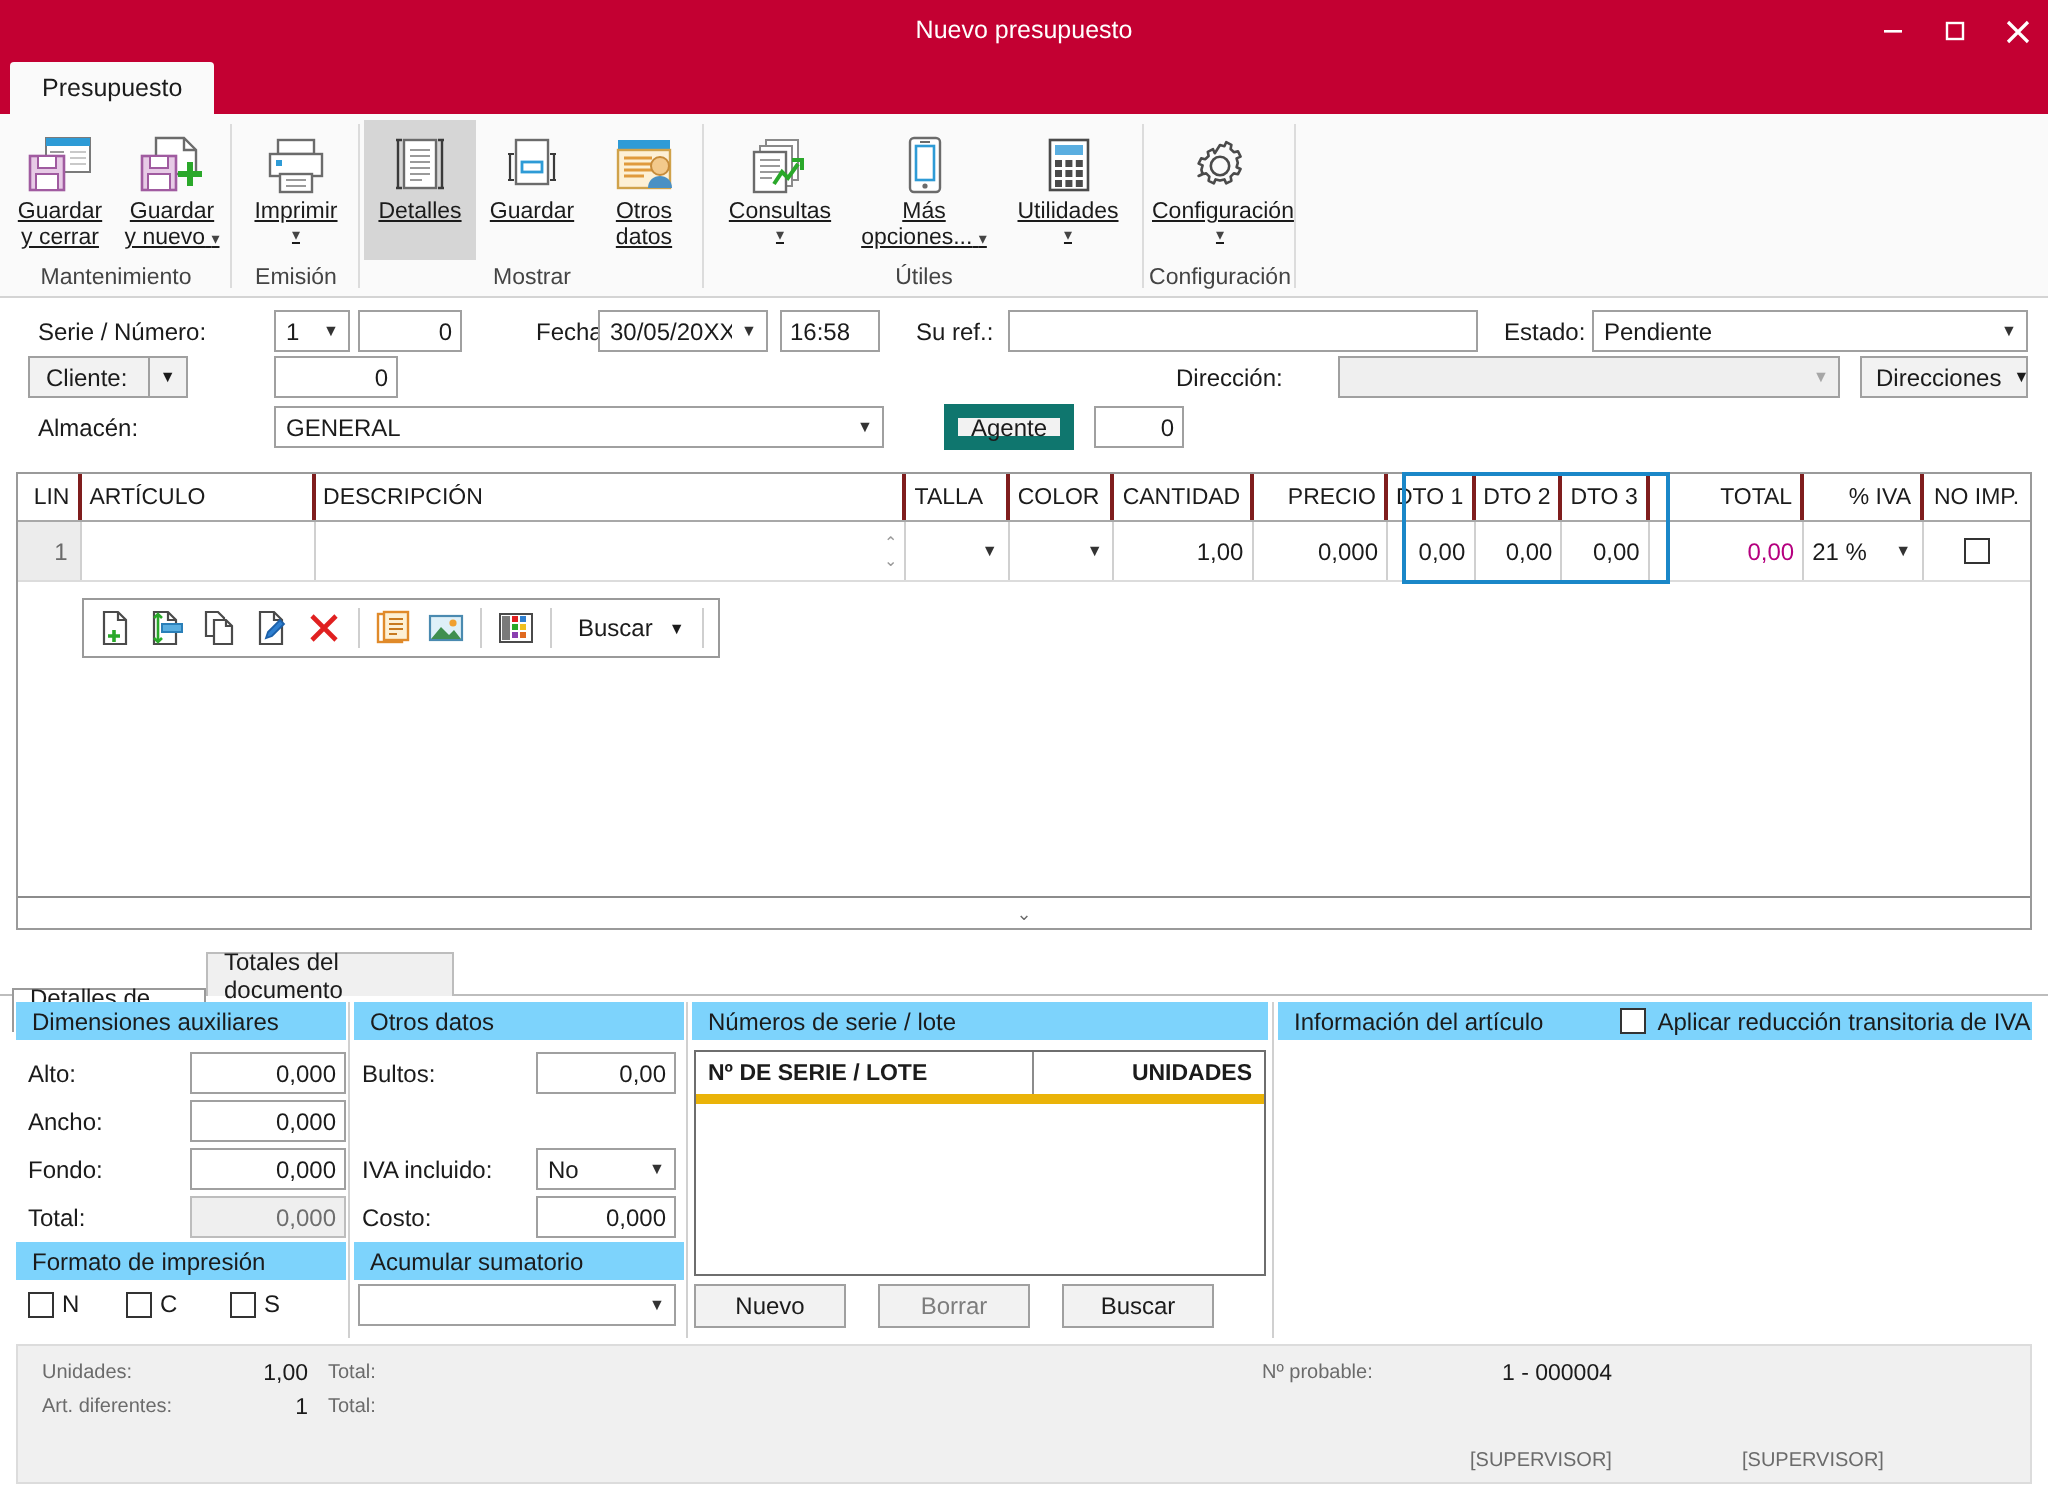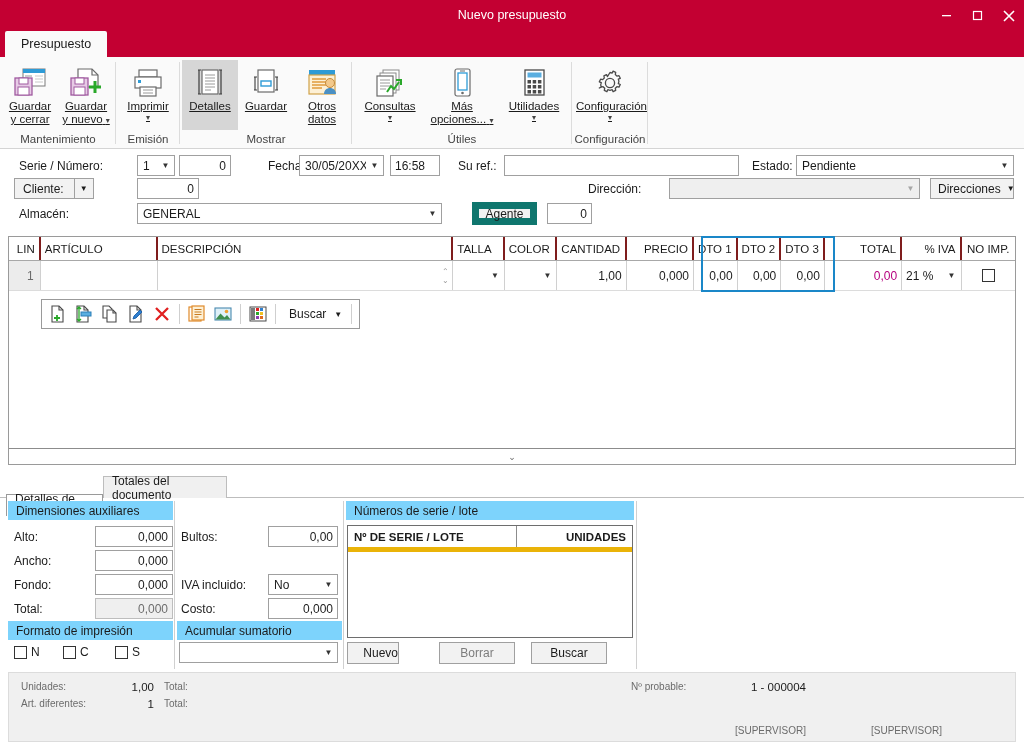--- a/index.html
+++ b/index.html
@@ -636,20 +636,23 @@
     <span class="chk"></span>
     <span style="font-size:12px">C</span>
   </div>
   <div style="position:absolute; left:115px; top:645px; display:flex; align-items:center; gap:4px;">
     <span class="chk"></span>
     <span style="font-size:12px">S</span>
   </div>
 
   <div class="vsep" style="left:174px; top:501px; height:168px;"></div>
 
+  <div class="sect-title" style="left:177px; top:501px; width:165px;">
+    <span>Otros datos</span>
+  </div>
   <span class="lab" style="left:181px; top:530px;">Bultos:</span>
   <div class="fld num" style="left:268px; top:526px; width:70px;">
     <span>0,00</span>
   </div>
   <span class="lab" style="left:181px; top:578px;">IVA incluido:</span>
   <div class="combo" style="left:268px; top:574px; width:70px;">
     <span class="cval">No</span>
     <span class="arrow">▼</span>
   </div>
   <span class="lab" style="left:181px; top:602px;">Costo:</span>
@@ -669,32 +672,37 @@
 
   <div class="sect-title" style="left:346px; top:501px; width:288px;">
     <span>Números de serie / lote</span>
   </div>
   <div class="serialbox" style="left:347px; top:525px; width:286px; height:113px;">
     <div class="sb-head">
       <div class="sb-h" style="width:170px; border-right:1px solid #8c8c8c;">Nº DE SERIE / LOTE</div>
       <div class="sb-h" style="width:115px; justify-content:flex-end;">UNIDADES</div>
     </div>
   </div>
-  <div class="pbtn" style="left:347px; top:642px; width:52px;justify-content:flex-end;">
+  <div class="pbtn" style="left:347px; top:642px; width:76px;">
     <span>Nuevo</span>
   </div>
   <div class="pbtn dim" style="left:439px; top:642px; width:76px;">
     <span>Borrar</span>
   </div>
   <div class="pbtn" style="left:531px; top:642px; width:76px;">
     <span>Buscar</span>
   </div>
 
   <div class="vsep" style="left:636px; top:501px; height:168px;"></div>
 
+  <div class="sect-title" style="left:639px; top:501px; width:377px;">
+    <span>Información del artículo</span>
+    <span class="chk" style="margin-left:38px;"></span>
+    <span style="margin-left:6px;">Aplicar reducción transitoria de IVA</span>
+  </div>
 
   <div class="statusbar">
     <span class="st-lab" style="left:12px; top:8px;">Unidades:</span>
     <span class="st-val r" style="left:90px; top:8px; width:55px;">1,00</span>
     <span class="st-lab" style="left:155px; top:8px;">Total:</span>
     <span class="st-val" style="left:195px; top:8px;"></span>
 
     <span class="st-lab" style="left:12px; top:25px;">Art. diferentes:</span>
     <span class="st-val r" style="left:90px; top:25px; width:55px;">1</span>
     <span class="st-lab" style="left:155px; top:25px;">Total:</span>

